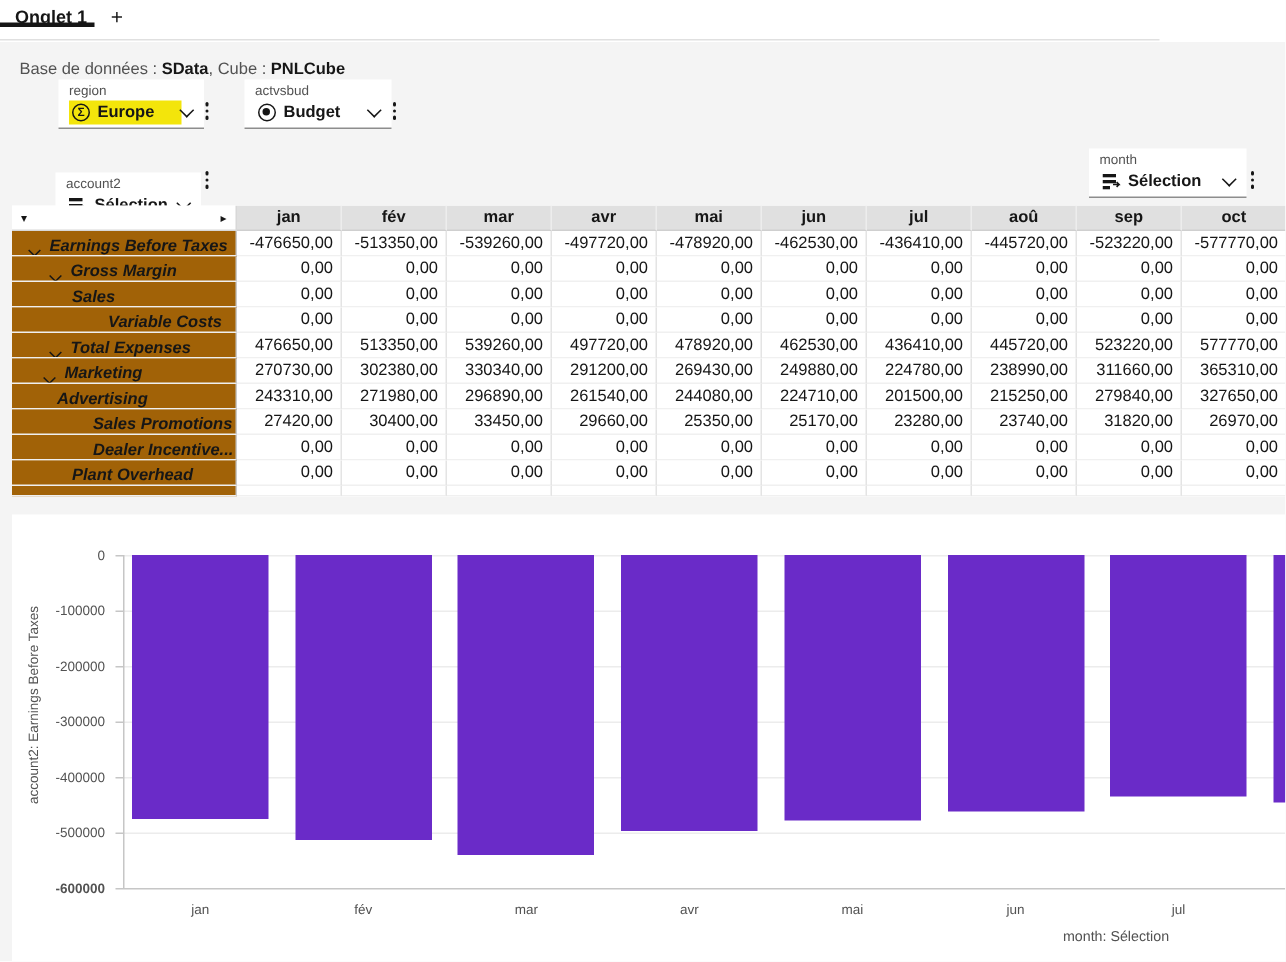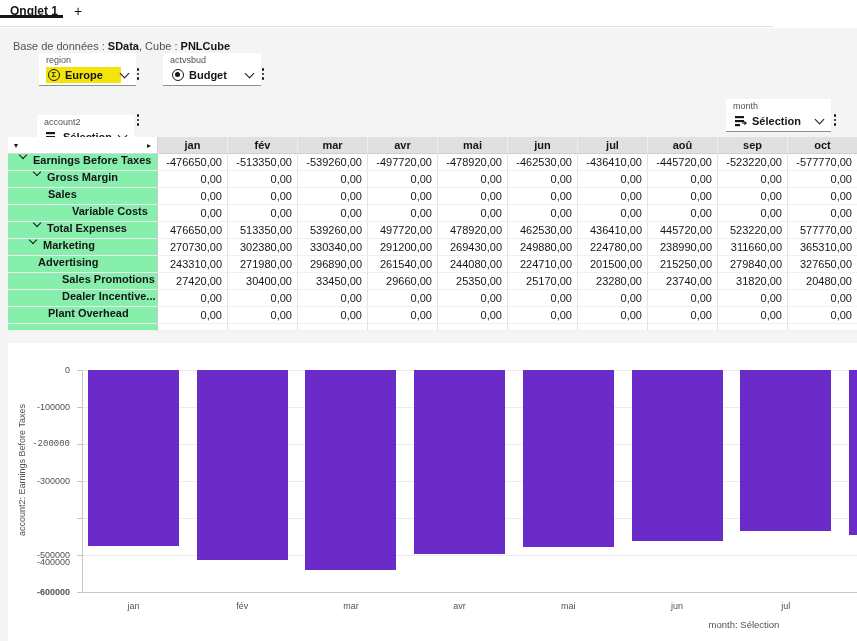--- a/index.html
+++ b/index.html
@@ -34,21 +34,21 @@
   .kebab i { width:2.5px; height:2.5px; border-radius:50%; background:#161616; }
 
   
   .grid { position:absolute; left:8px; top:137px; width:849px; overflow:hidden; background:#fff; font-size:11px; }
   .trow { display:flex; height:17px; }
   .trow.stub { height:7px; }
   .cell { flex:none; overflow:hidden; white-space:nowrap; }
   .corner { width:150px; background:#fff; display:flex; justify-content:space-between; align-items:center; padding:0 6px 0 6px; border-bottom:1px solid #d8d8d8; border-right:1px solid #d8d8d8; }
   .tri { font-size:8px; color:#161616; }
   .ch { width:70px; background:#e0e0e0; font-weight:bold; color:#161616; text-align:center; line-height:17px; border-right:1px solid #ededed; border-bottom:1px solid #cfcfcf; }
-  .rh { width:150px; background:#86efac; font-weight:bold; color:#161616; display:flex; align-items:flex-start; border-bottom:1px solid #efefef; border-right:1px solid #c9c9c9; }
+  .rh { width:150px; background:#a16207; font-weight:bold; color:#161616; display:flex; align-items:flex-end; border-bottom:1px solid #efefef; border-right:1px solid #c9c9c9;font-style:italic; }
   .rchev { width:6px; height:6px; border-left:1.4px solid #161616; border-bottom:1.4px solid #161616; transform:rotate(-45deg); margin:-2px 7px 0 0; flex:none; }
   .dc { width:70px; background:#fff; text-align:right; line-height:17px; padding-right:5px; color:#161616; border-right:1px solid #e4e4e4; border-bottom:1px solid #f0f0f0; }
 
   
   .chart-panel { position:absolute; left:8px; top:343px; width:849px; height:298px; background:#fff; overflow:hidden; }
   .ylab { position:absolute; left:14px; top:127px; transform:translate(-50%,-50%) rotate(-90deg); font-size:9px; color:#525252; white-space:nowrap; }
   .ytick { position:absolute; left:0; width:62px; text-align:right; font-size:9px; color:#525252; }
   .gridline { position:absolute; height:1px; background:#ececec; }
   .gridline.axisline { background:#c6c6c6; }
   .tickmark { position:absolute; width:5px; height:1px; background:#c6c6c6; }
@@ -280,21 +280,21 @@
         </div>
         <div class="cell dc">27420,00</div>
         <div class="cell dc">30400,00</div>
         <div class="cell dc">33450,00</div>
         <div class="cell dc">29660,00</div>
         <div class="cell dc">25350,00</div>
         <div class="cell dc">25170,00</div>
         <div class="cell dc">23280,00</div>
         <div class="cell dc">23740,00</div>
         <div class="cell dc">31820,00</div>
-        <div class="cell dc">20480,00</div>
+        <div class="cell dc">26970,00</div>
       </div>
       <div class="trow">
         <div class="cell rh" style="padding-left:54px">
           <span>Dealer Incentive...</span>
         </div>
         <div class="cell dc">0,00</div>
         <div class="cell dc">0,00</div>
         <div class="cell dc">0,00</div>
         <div class="cell dc">0,00</div>
         <div class="cell dc">0,00</div>
@@ -338,27 +338,27 @@
     <div class="ylab">account2: Earnings Before Taxes</div>
     <div class="xlab">month: Sélection</div>
   <div class="gridline" style="left: 74px; top: 27px; width: 775px;"></div>
       <div class="tickmark" style="left: 69px; top: 27px;"></div>
       <div class="ytick" style="top: 22px;">0</div>
       <div class="gridline" style="left: 74px; top: 64px; width: 775px;"></div>
       <div class="tickmark" style="left: 69px; top: 64px;"></div>
       <div class="ytick" style="top: 59px;">-100000</div>
       <div class="gridline" style="left: 74px; top: 101px; width: 775px;"></div>
       <div class="tickmark" style="left: 69px; top: 101px;"></div>
-      <div class="ytick" style="top: 96px; font-family: Liberation Mono, monospace;">-200000</div>
+      <div class="ytick" style="top: 96px;">-200000</div>
       <div class="gridline" style="left: 74px; top: 138px; width: 775px;"></div>
       <div class="tickmark" style="left: 69px; top: 138px;"></div>
       <div class="ytick" style="top: 133px;">-300000</div>
       <div class="gridline" style="left: 74px; top: 175px; width: 775px;"></div>
       <div class="tickmark" style="left: 69px; top: 175px;"></div>
-      <div class="ytick" style="top: 170px; margin-top: 44px;">-400000</div>
+      <div class="ytick" style="top: 170px;">-400000</div>
       <div class="gridline" style="left: 74px; top: 212px; width: 775px;"></div>
       <div class="tickmark" style="left: 69px; top: 212px;"></div>
       <div class="ytick" style="top: 207px;">-500000</div>
       <div class="gridline axisline" style="left: 74px; top: 249px; width: 775px;"></div>
       <div class="tickmark" style="left: 69px; top: 249px;"></div>
       <div class="ytick" style="top: 244px; font-weight: bold;">-600000</div>
       <div class="yaxis" style="left: 74px; top: 27px; height: 222px;"></div>
       <div class="bar" style="left: 80px; top: 27px; width: 91px; height: 176.361px; background: rgb(106, 43, 200);"></div>
       <div class="xtick" style="left: 95.5px; top: 258px;">jan</div>
       <div class="bar" style="left: 188.7px; top: 27px; width: 91px; height: 189.94px; background: rgb(106, 43, 200);"></div>

